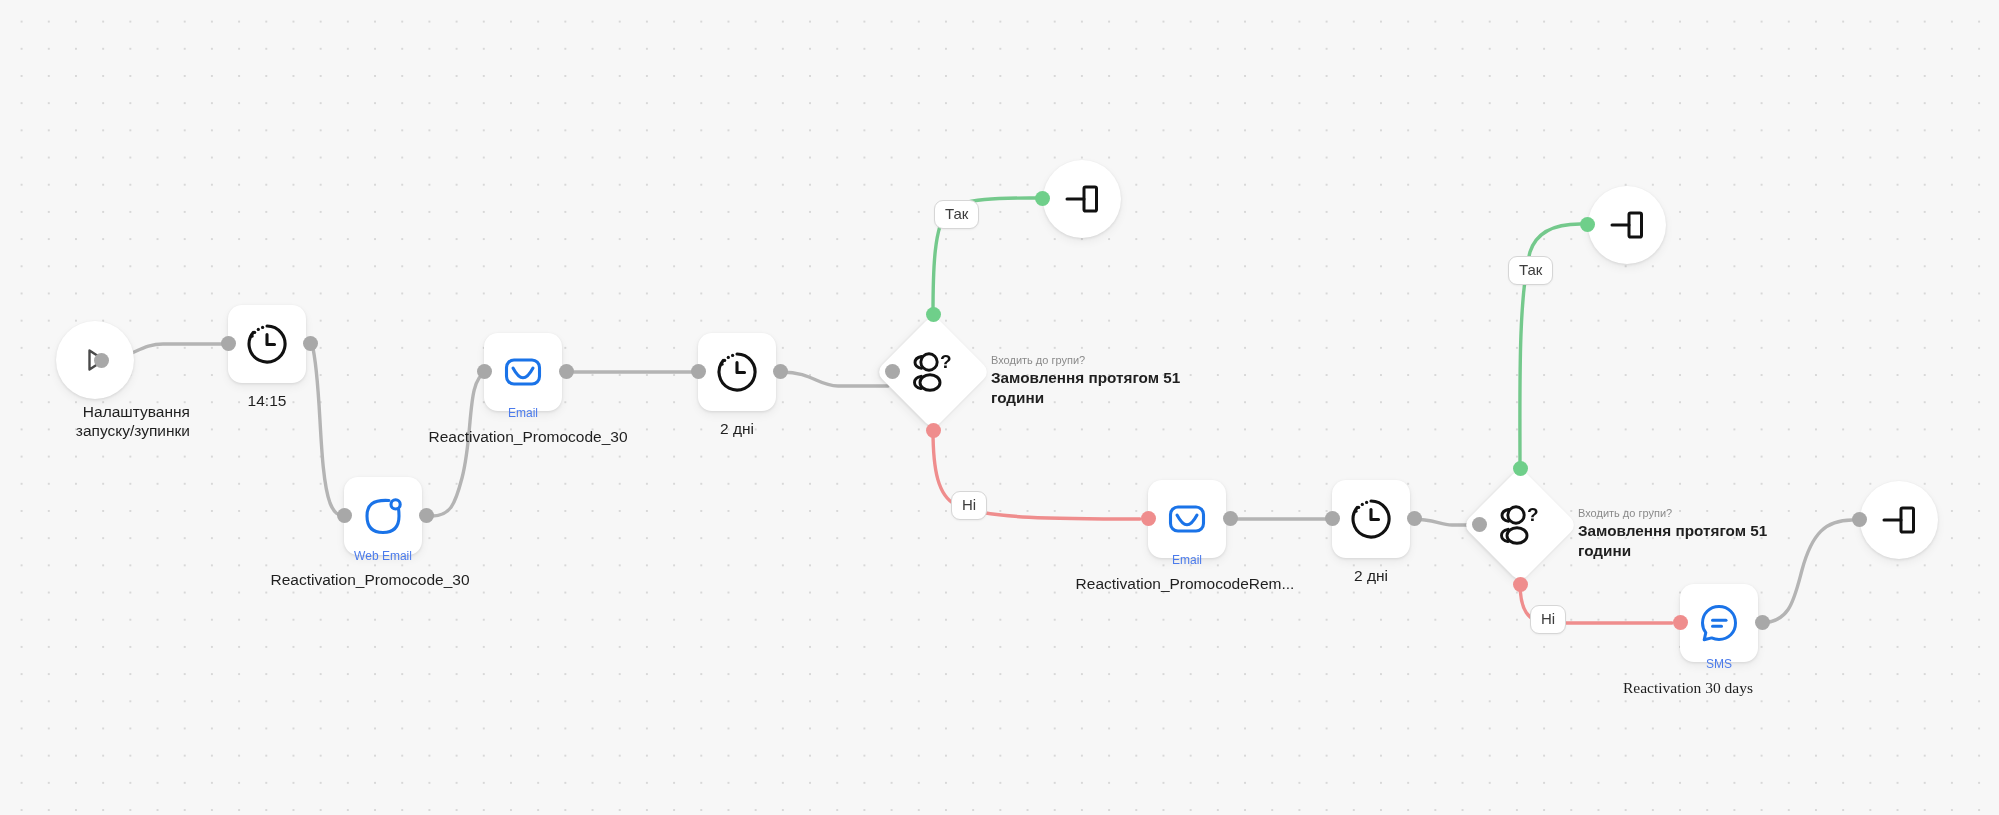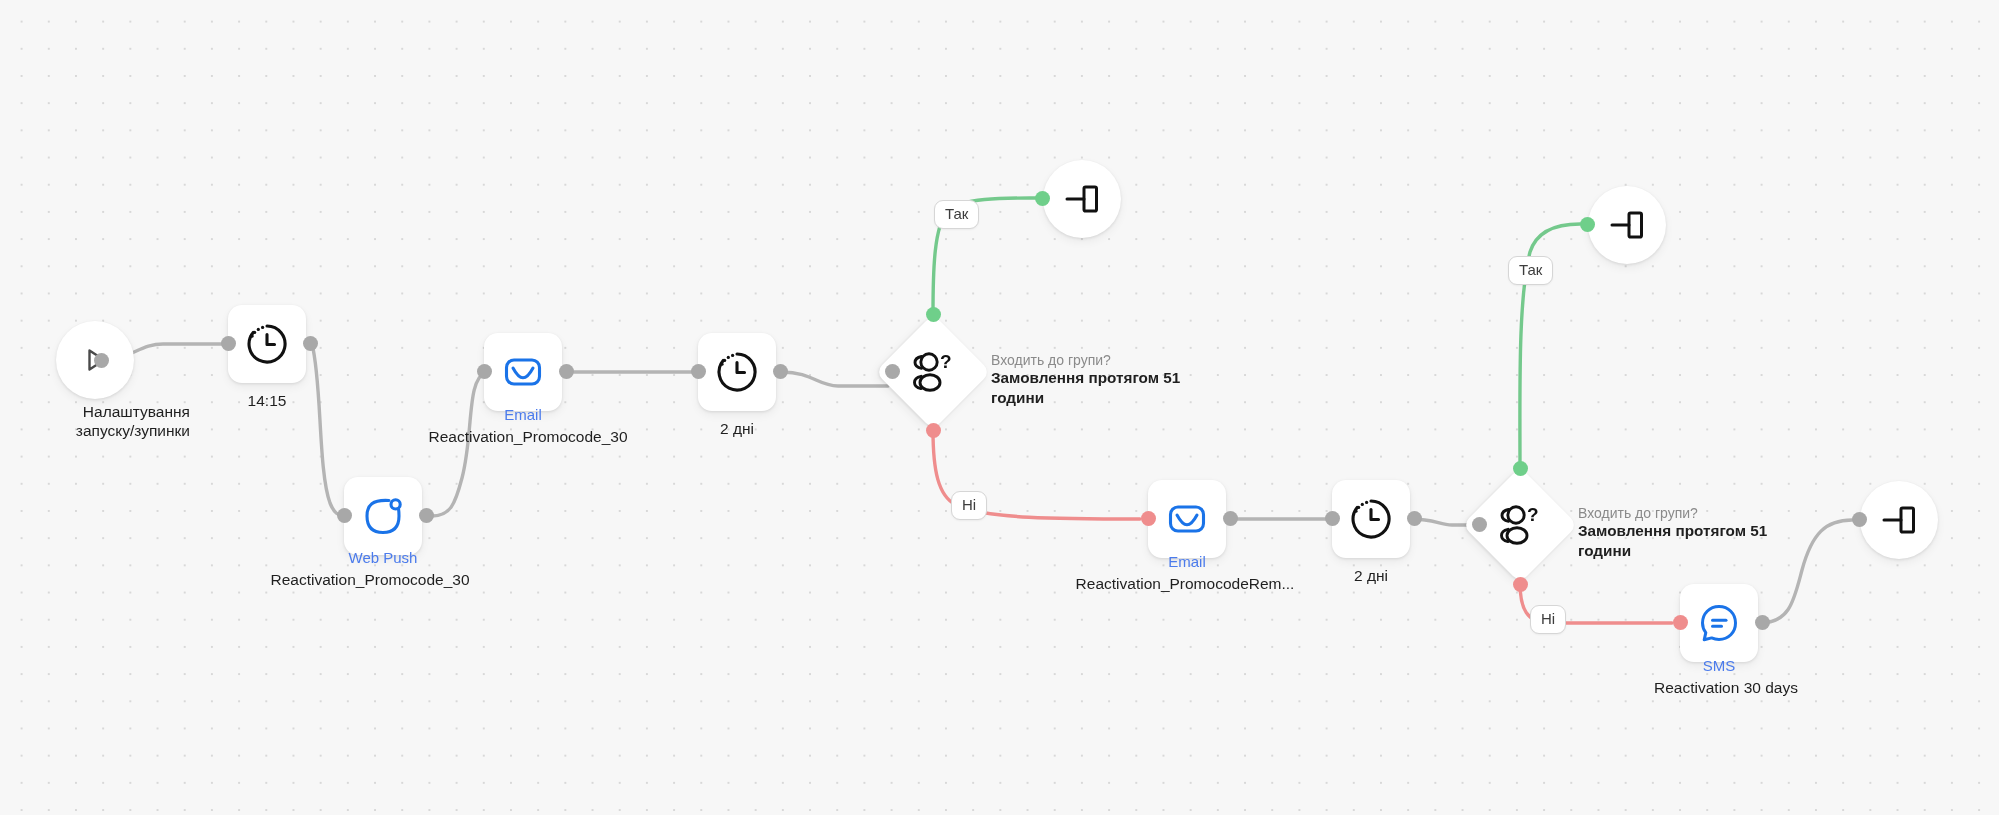--- a/index.html
+++ b/index.html
@@ -70,30 +70,30 @@
     position: absolute;
     font-size: 15.5px;
     color: #1f1f1f;
     white-space: nowrap;
     line-height: 19px;
   }
   .lbl.center { transform: translateX(-50%); text-align: center; }
 
   .chan {
     position: absolute;
-    font-size: 15px;
+    font-size: 12px;
     color: #4b7bec;
     white-space: nowrap;
     transform: translateX(-50%);
     text-align: left;
   }
 
   .cond-wrap { position: absolute; width: 215px; }
   .cond-sub {
-    font-size: 14px; color: #8a8a8a; line-height: 16px;
+    font-size: 11px; color: #8a8a8a; line-height: 16px;
     white-space: nowrap;
   }
   .cond-main {
     font-size: 15.3px; color: #1f1f1f; font-weight: bold;
     line-height: 20px;
   }
 
   
   .chip {
     position: absolute;
@@ -182,21 +182,21 @@
       <span>
         <svg class="icon" width="46" height="46" viewBox="0 0 46 46">
           <path d="M29 7.5 C12.5 6.5 7 12 7 23 C7 34 12.5 39.5 23 39.5
                    C33.5 39.5 39 34 39 23 C39 20.5 38.9 18.4 38.6 16.6" fill="none" stroke="#1a73e8" stroke-width="3.1" stroke-linecap="round"></path>
           <circle cx="35.6" cy="11.4" r="4.6" fill="none" stroke="#1a73e8" stroke-width="3.1"></circle>
         </svg>
       </span>
     </div>
     <div class="port" style="left:337px; top:508px;"></div>
     <div class="port" style="left:419px; top:508px;"></div>
-    <div class="chan" style="left:383px; top:549px;">Web Push</div>
+    <div class="chan" style="left:383px; top:549px;">Web Email</div>
     <div class="lbl center" style="left:370px; top:570px;">Reactivation_Promocode_30</div>
   </div>
 
   <div class="node">
     <div class="node-box" style="left:484px; top:333px;">
       <span>
         <svg class="icon" width="46" height="46" viewBox="0 0 46 46">
           <rect x="6.5" y="11" width="33" height="24" rx="7.5" fill="none" stroke="#1a73e8" stroke-width="3.1"></rect>
           <path d="M13 19 C17 26.5 20 28.8 23 28.8 C26 28.8 29 26.5 33 19" fill="none" stroke="#1a73e8" stroke-width="3.1" stroke-linecap="round"></path>
         </svg>
@@ -335,21 +335,21 @@
                    C20.3 39.5 17.8 38.9 15.6 37.9 L8.2 39.8 L9.8 32.6
                    C7.8 30 6.5 26.7 6.5 23 C6.5 13.5 13.5 6.5 23 6.5 Z" fill="none" stroke="#1a73e8" stroke-width="3.0" stroke-linejoin="round"></path>
           <path d="M16.5 20.2 L30 20.2" stroke="#1a73e8" stroke-width="3.0" stroke-linecap="round"></path>
           <path d="M16.5 26.2 L25.5 26.2" stroke="#1a73e8" stroke-width="3.0" stroke-linecap="round"></path>
         </svg>
       </span>
     </div>
     <div class="port red" style="left:1673px; top:615px;"></div>
     <div class="port" style="left:1755px; top:615px;"></div>
     <div class="chan" style="left:1719px; top:657px;">SMS</div>
-    <div class="lbl center" style="left:1726px; top:678px;">Reactivation 30 days</div>
+    <div class="lbl center" style="left:1688px; top:678px;font-family:Liberation Serif, serif;">Reactivation 30 days</div>
   </div>
 
   <div class="node">
     <div class="node-circle" style="left:1860px; top:481px;">
       <span>
         <svg class="icon" width="38" height="34" viewBox="0 0 38 34">
           <path d="M4 17 L21 17" fill="none" stroke="#111" stroke-width="3.0" stroke-linecap="round"></path>
           <rect x="21" y="5" width="12.5" height="24" rx="1.6" fill="none" stroke="#111" stroke-width="3.0"></rect>
         </svg>
       </span>

